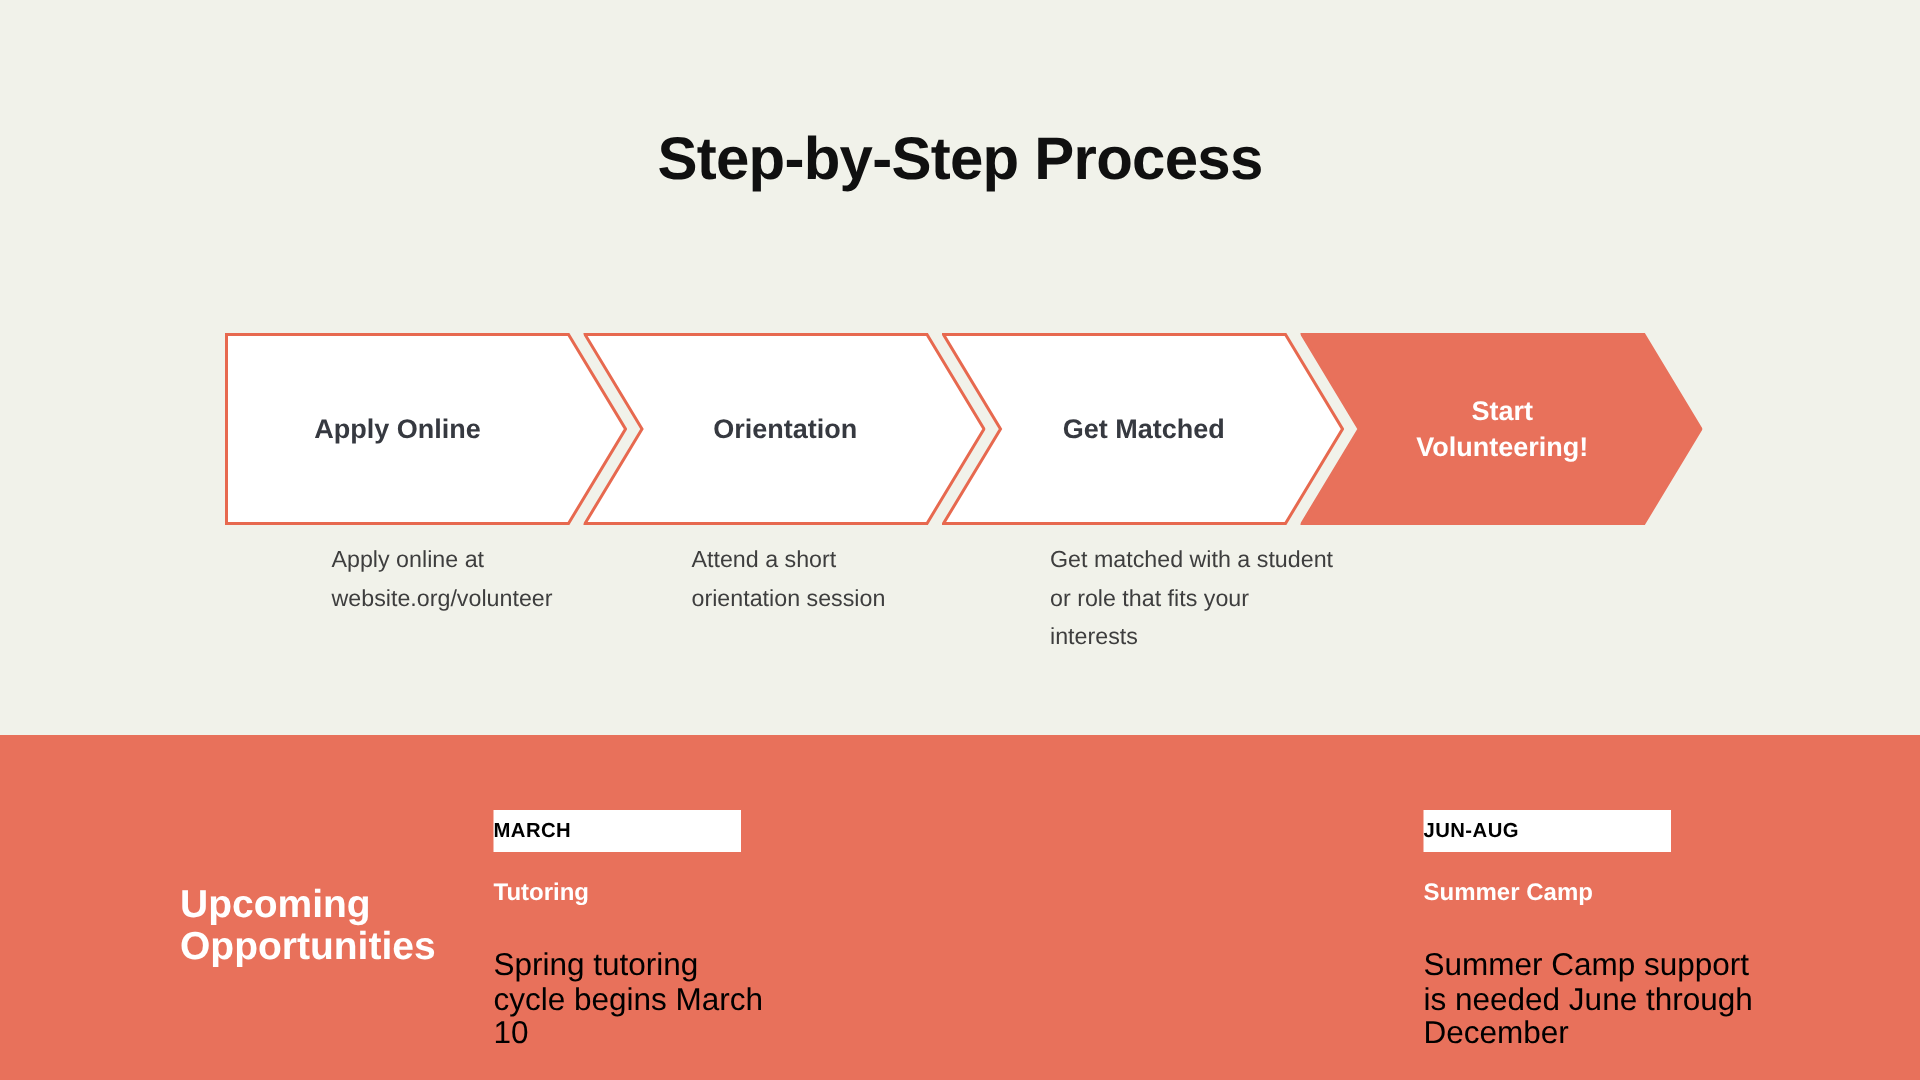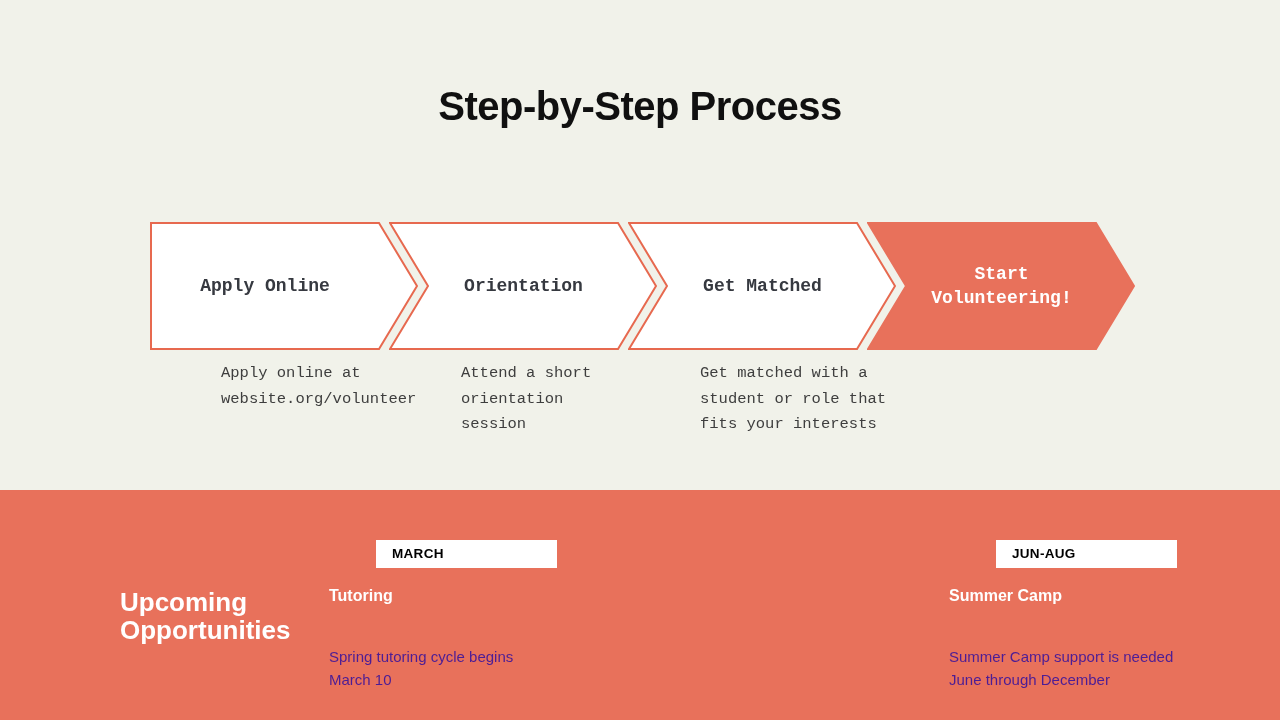--- a/index.html
+++ b/index.html
@@ -12,21 +12,21 @@
   .slide { position: absolute; top: 0; left: 0; width: 1280px; height: 720px; background: #F1F2EA; }
 
   
   .title {
     position: absolute; top: 84px; left: 0; width: 1280px;
     text-align: center; font-size: 40px; font-weight: 700;
     color: #101010; letter-spacing: -0.5px;
   }
 
   
-  .process { position: absolute; top: 222px; left: 0; width: 1280px; height: 250px; font-family: Liberation Mono, monospace; }
+  .process { position: absolute; top: 222px; left: 0; width: 1280px; height: 250px; }
   .step { position: absolute; top: 0; width: 268px; height: 128px; }
   .step svg { position: absolute; top: 0; left: 0; width: 268px; height: 128px; display: block; }
   .chev-outline { fill: #FFFFFF; stroke: #E7694F; stroke-width: 2; }
   .chev-filled  { fill: #E8715B; stroke: #E8715B; stroke-width: 2; }
   .step-label {
     position: absolute; top: 0; left: 0; width: 230px; height: 128px;
     display: flex; align-items: center; justify-content: center;
     font-size: 18px; font-weight: 700; color: #363940; text-align: center;
     line-height: 24px;
   }
@@ -41,29 +41,29 @@
   .band { position: absolute; top: 490px; left: 0; width: 1280px; height: 230px; background: #E8715B; }
   .band-heading {
     position: absolute; left: 72px; top: 99px; width: 180px;
     font-size: 26px; font-weight: 700; color: #FFFFFF; line-height: 27.5px; margin-left: 48px;
   }
   .opp-col { position: absolute; top: 0; width: 310px; height: 230px; }
   .badge {
     position: absolute; top: 50px; left: 0; width: 165px; height: 28px;
     background: #FFFFFF; color: #000000;
     font-size: 13.5px; font-weight: 700; line-height: 28px;
-    padding-left: 16px; letter-spacing: 0.3px; margin-left: 47px;
+    letter-spacing: 0.3px;
   }
   .opp-title {
     position: absolute; top: 97px; left: 0;
     font-size: 16px; font-weight: 700; color: #FFFFFF; white-space: nowrap;
   }
   .opp-desc {
-    position: absolute; top: 156px; left: 0;
-    font-size: 15px; line-height: 22.5px; color: #4c1d95;
+    position: absolute; top: 143px; left: 0;
+    font-size: 21px; line-height: 22.5px; color: #000000;
   }
 </style>
 </head>
 <body>
 
 <div class="slide">
 
   <div class="title">Step-by-Step Process</div>
 
   <div class="process">

